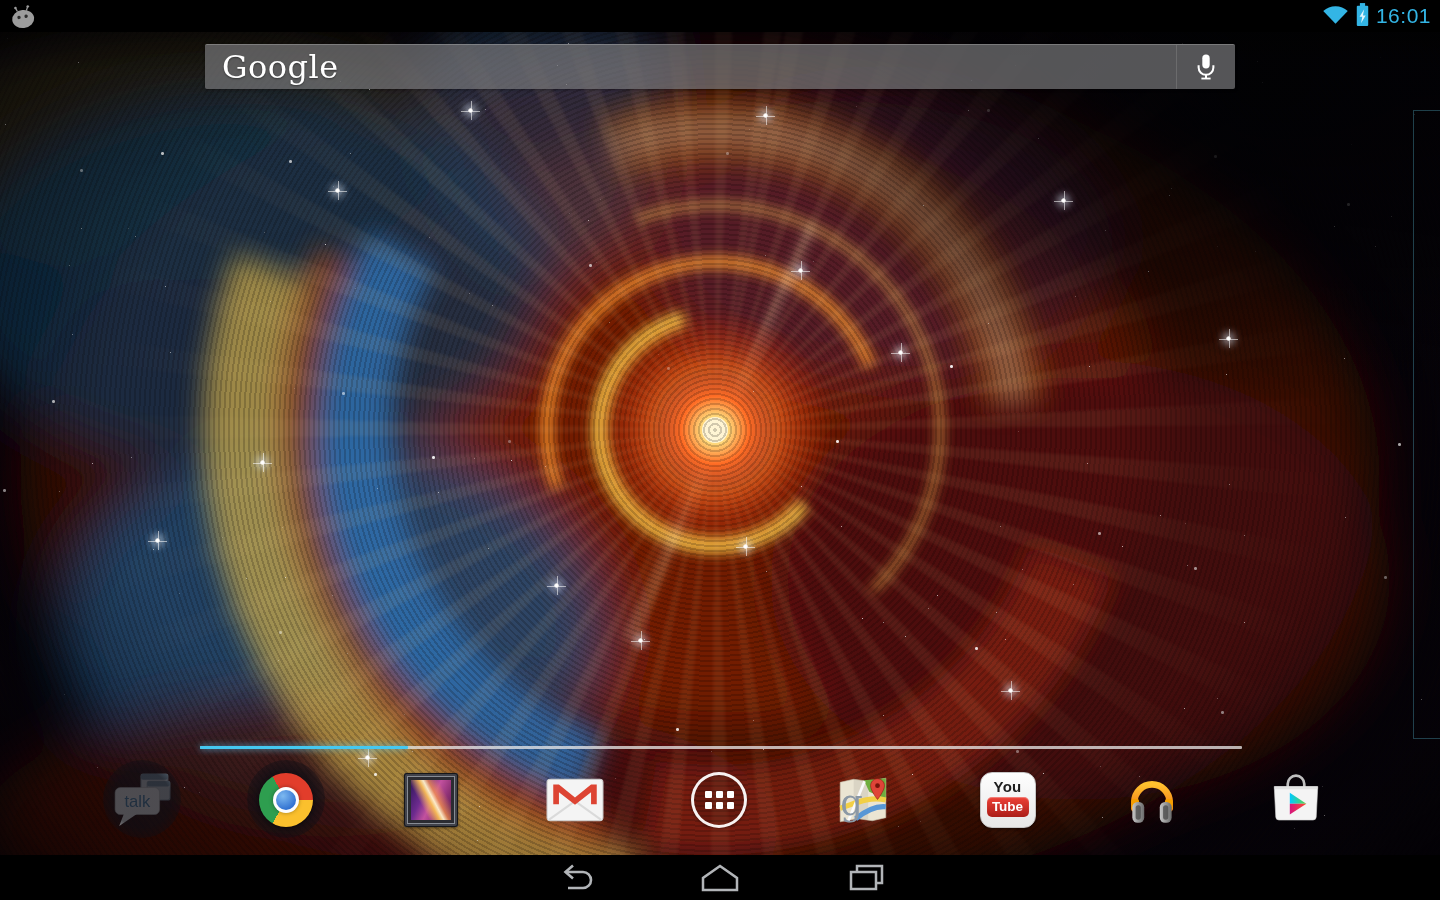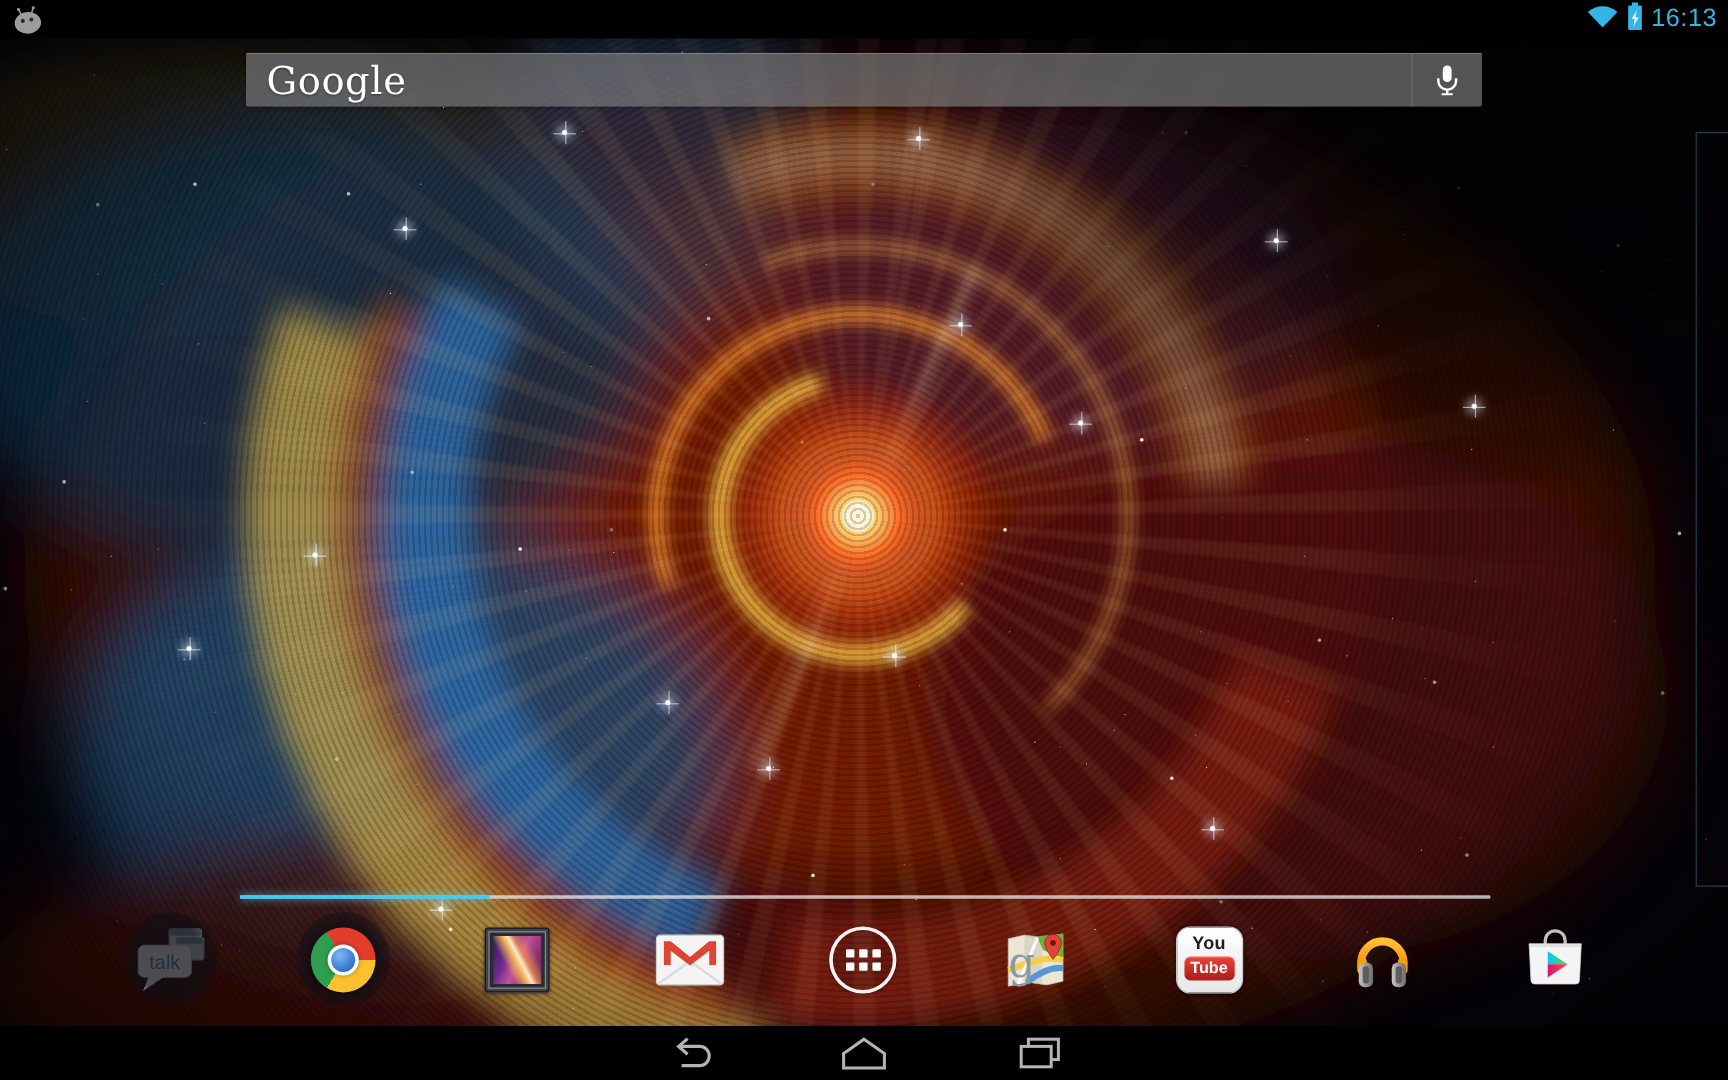--- a/index.html
+++ b/index.html
@@ -198,21 +198,21 @@
         <path d="M13 20 L1.2 7.6 A17.6 17.6 0 0 1 24.8 7.6 Z" fill="#33b5e5"></path>
       </svg>
     </span>
     <span>
       <svg width="17" height="27" viewBox="0 0 16 26">
         <rect x="5.5" y="2" width="5" height="3" fill="#33b5e5"></rect>
         <rect x="2.5" y="4.5" width="11" height="19.5" rx="1" fill="#33b5e5"></rect>
         <path d="M9.6 8 L5.2 15.2 H7.8 L6.6 21.5 L11 14 H8.4 Z" fill="#e3f6fd"></path>
       </svg>
     </span>
-    <span class="sb-time">16:13</span>
+    <span class="sb-time">16:01</span>
   </div>
 </div>
 
 <div class="search-bar">
   <span class="google-logo">Google</span>
   <span class="search-spacer"></span>
   <span class="mic-btn">
     <svg width="24" height="30" viewBox="0 0 26 30">
       <rect x="9" y="1.5" width="8" height="15" rx="4" fill="#fff"></rect>
       <path d="M5 13 v2.5 a8 8 0 0 0 16 0 V13" stroke="#fff" stroke-width="2.2" fill="none"></path>

